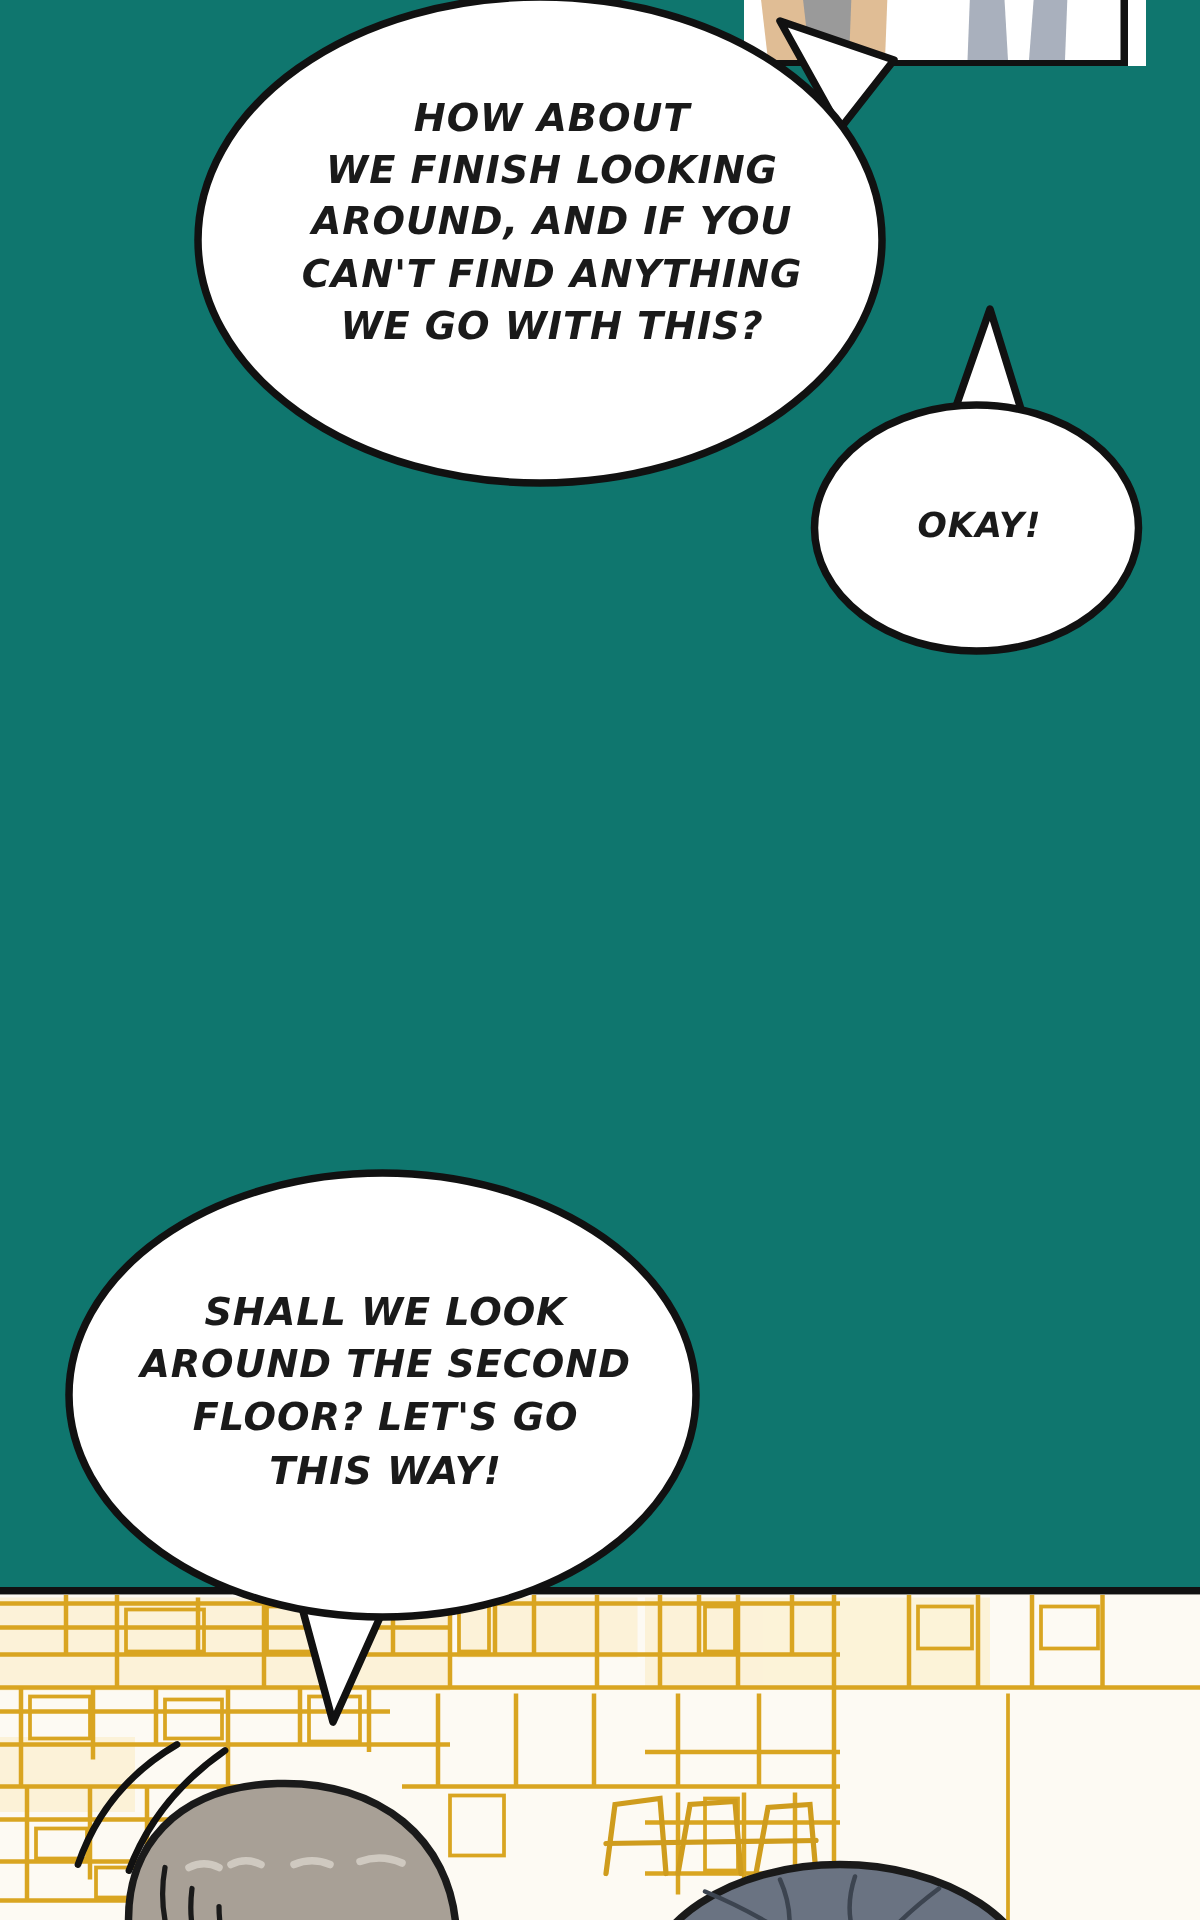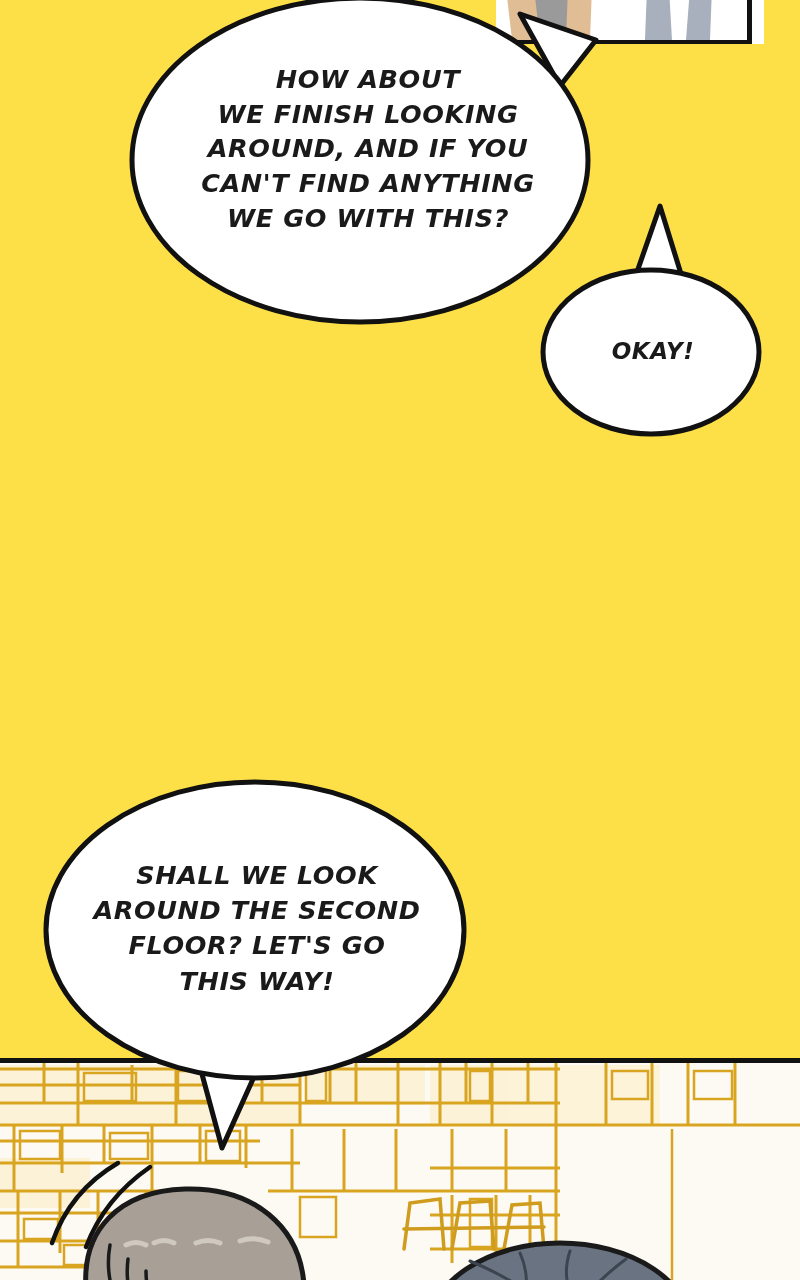--- a/index.html
+++ b/index.html
@@ -13,21 +13,21 @@
     position: relative;
     overflow: hidden;
     font-family: "DejaVu Sans", sans-serif;
   }
 
   #page {
     position: absolute;
     left: 0; top: 0;
     width: 800px;
     height: 1280px;
-    background: #fde047;
+    background: #0f766e;
   }
 
   
   .layer {
     position: absolute;
     left: 0; top: 0;
     width: 800px;
     height: 1280px;
     pointer-events: none;
   }

